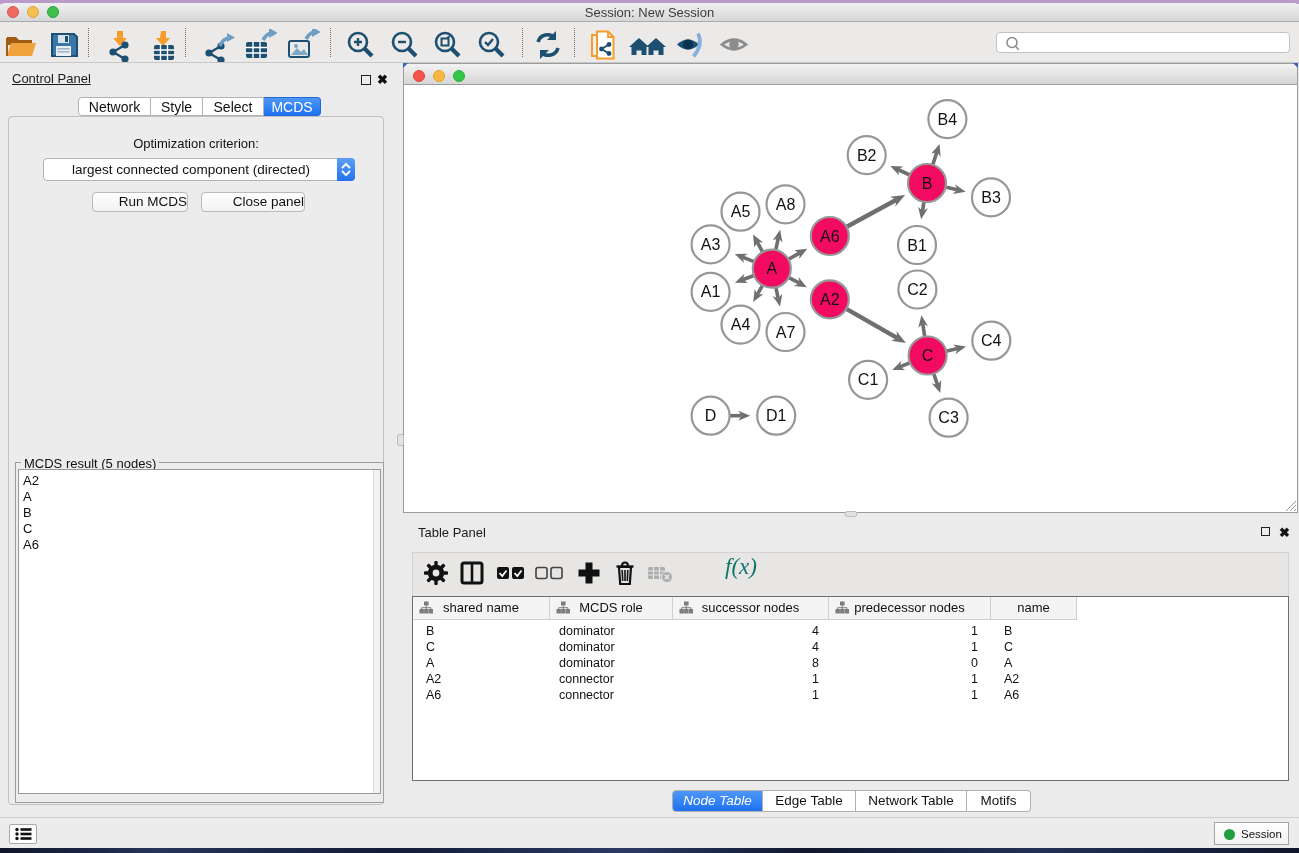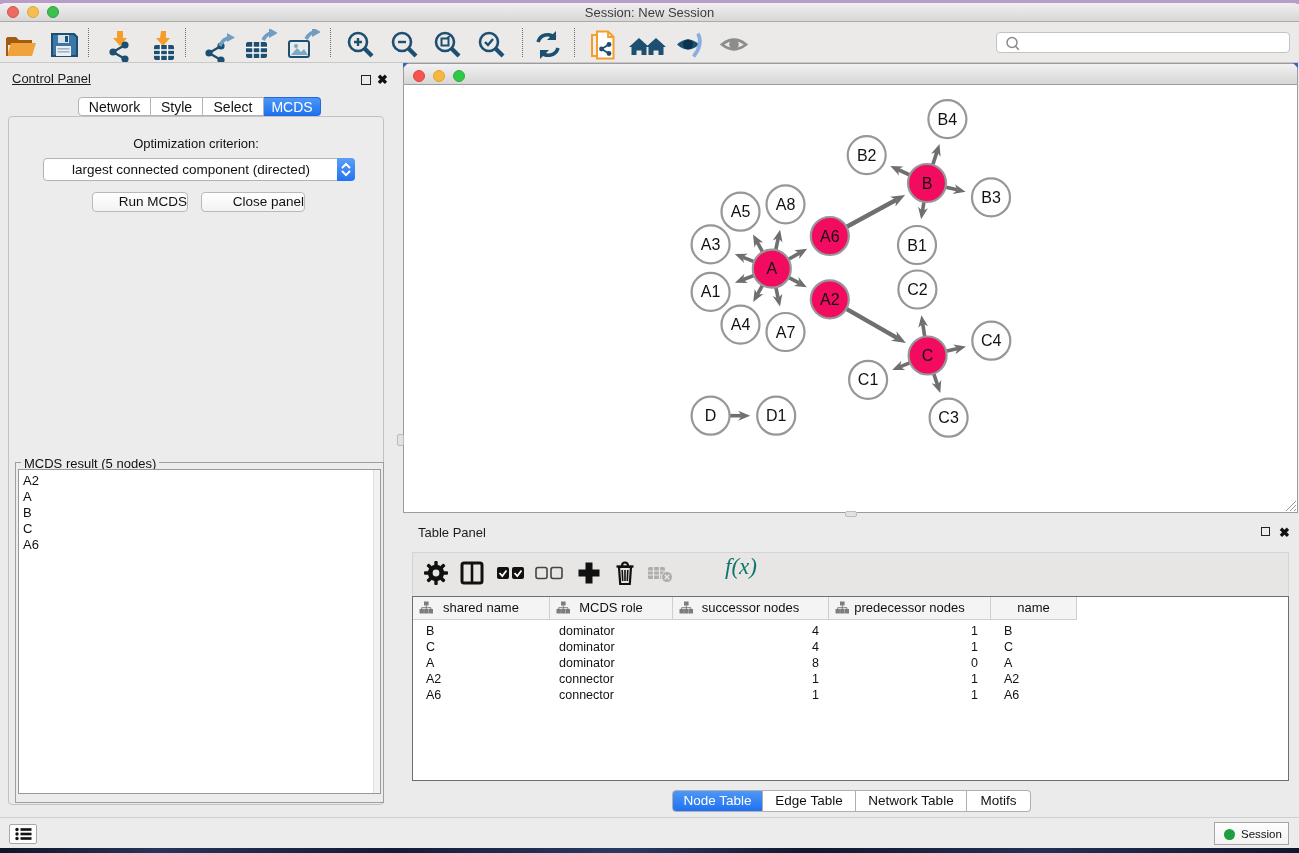--- a/index.html
+++ b/index.html
@@ -412,21 +412,21 @@
     <div class="td" style="left:146px;top:74px;">connector</div>
     <div class="td" style="left:260px;top:74px;width:146px;text-align:right;">1</div>
     <div class="td" style="left:416px;top:74px;width:149px;text-align:right;">1</div>
     <div class="td" style="left:591px;top:74px;">A2</div>
     <div class="td" style="left:13px;top:90px;">A6</div>
     <div class="td" style="left:146px;top:90px;">connector</div>
     <div class="td" style="left:260px;top:90px;width:146px;text-align:right;">1</div>
     <div class="td" style="left:416px;top:90px;width:149px;text-align:right;">1</div>
     <div class="td" style="left:591px;top:90px;">A6</div>
   </div>
-<div class="btab btabsel" style="left:672px;width:91px;border-left:1px solid #b0b0b0;border-radius:4px 0 0 4px;">Node Table</div>
+<div class="btab btabsel" style="left:672px;width:91px;border-left:1px solid #b0b0b0;border-radius:4px 0 0 4px;font-style:italic;">Node Table</div>
 <div class="btab" style="left:763px;width:93px;">Edge Table</div>
 <div class="btab" style="left:856px;width:111px;">Network Table</div>
 <div class="btab" style="left:967px;width:64px;border-radius:0 4px 4px 0;">Motifs</div>
 
 <svg class="abs" style="left:403px;top:63px" width="5" height="5" viewBox="0 0 5 5">
     <path d="M0 0 h5 L0 5 z" fill="#3465c0"></path>
   </svg>
 <svg class="abs" style="left:1293px;top:63px" width="5" height="5" viewBox="0 0 5 5">
     <path d="M0 0 h5 v5 z" fill="#3465c0"></path>
   </svg>

